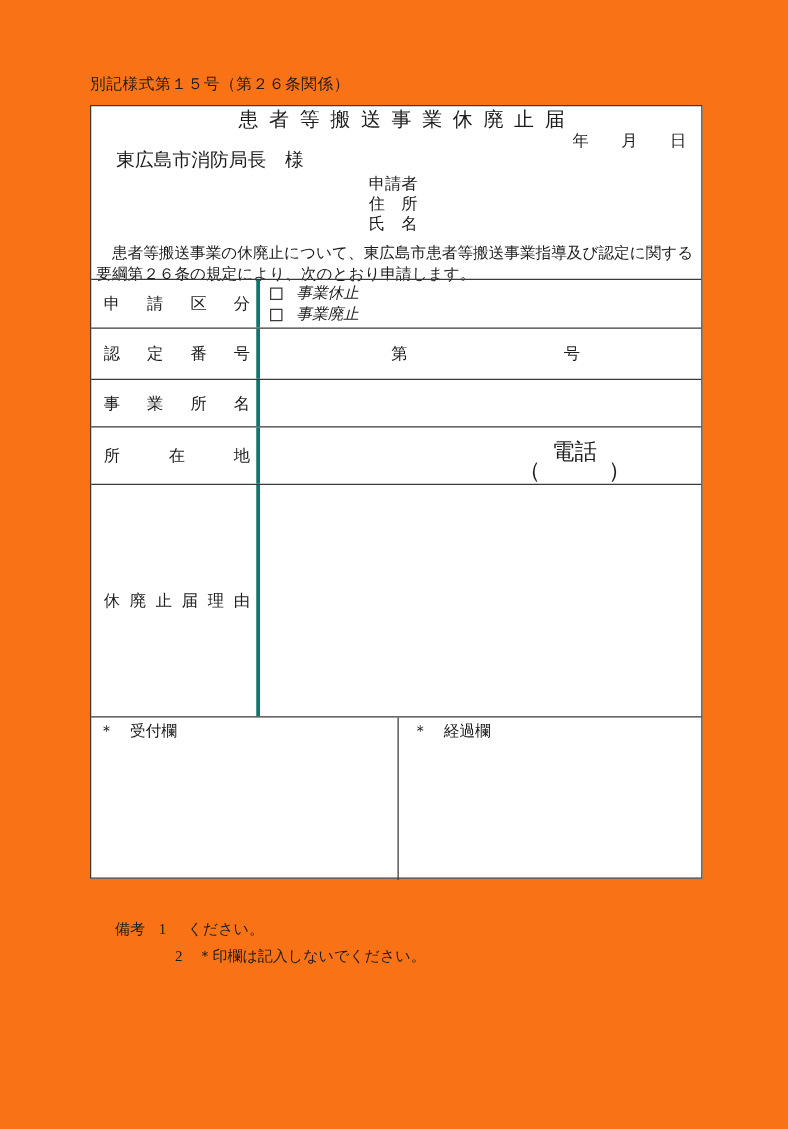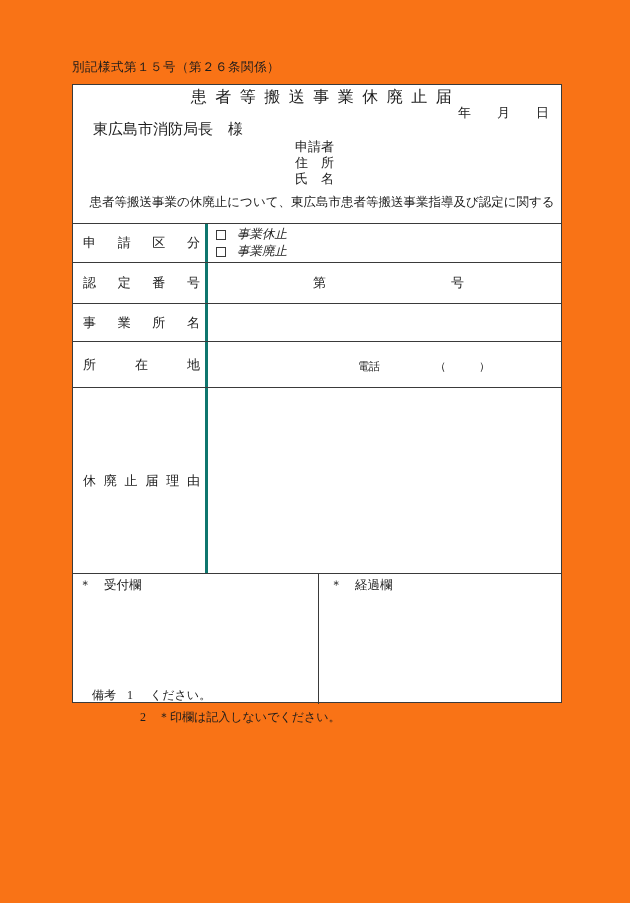--- a/index.html
+++ b/index.html
@@ -73,29 +73,29 @@
   .cb {
     width:10px; height:10px; border:1px solid #3a3a3a;
     display:inline-block; margin-right:11px; background:#fff;
   }
 
   .cert-cell { display:flex; align-items:center; font-size:13px; }
   .cert-prefix { margin-left:105px; }
   .cert-suffix { margin-left:125px; }
 
   .loc-cell { display:flex; flex-direction:column; justify-content:flex-end; }
-  .phone-line { margin-left:150px; margin-bottom:13px; font-size:11px; line-height:15px; }
+  .phone-line { margin-left:150px; margin-bottom:3px; font-size:18px; line-height:15px;text-align:center; }
 
   .footer-left {
     width:246px; border-right:1px solid #3a3a3a;
     padding:3px 0 0 6px; font-size:12.5px;
   }
   .footer-right { flex:1; padding:3px 0 0 11px; font-size:12.5px; }
 
-  .notes { position:absolute; left:92px; top:684px; width:490px; font-size:12px; }
+  .notes { position:absolute; left:92px; top:732px; width:490px; font-size:12px; }
   .note-row { display:flex; align-items:flex-start; line-height:22px; }
   .notes-label { width:27px; flex:none; }
   .note-num { width:14px; flex:none; }
   .row1 .note-num { margin-left:8px; }
   .row1 .note-text { margin-left:9px; }
   .row2 { padding-left:48px; }
   .row2 .note-text { margin-left:4px; }
   .note-text div { line-height:22px; white-space:nowrap; }
 </style>
 </head>
@@ -114,20 +114,21 @@
     <div class="addressee">東広島市消防局長　様</div>
 
     <div class="applicant">
       <div>申請者</div>
       <div>住　所</div>
       <div>氏　名</div>
     </div>
 
     <div class="paragraph">
       <div>　患者等搬送事業の休廃止について、東広島市患者等搬送事業指導及び認定に関する</div>
+      <div>要綱第２６条の規定により、次のとおり申請します。</div>
     </div>
 
     <div class="ftable">
 
       <div class="trow r1">
         <div class="label-cell">
           <div class="jtext">申請区分</div>
         </div>
         <div class="value-cell cb-cell">
           <div class="cb-line">

